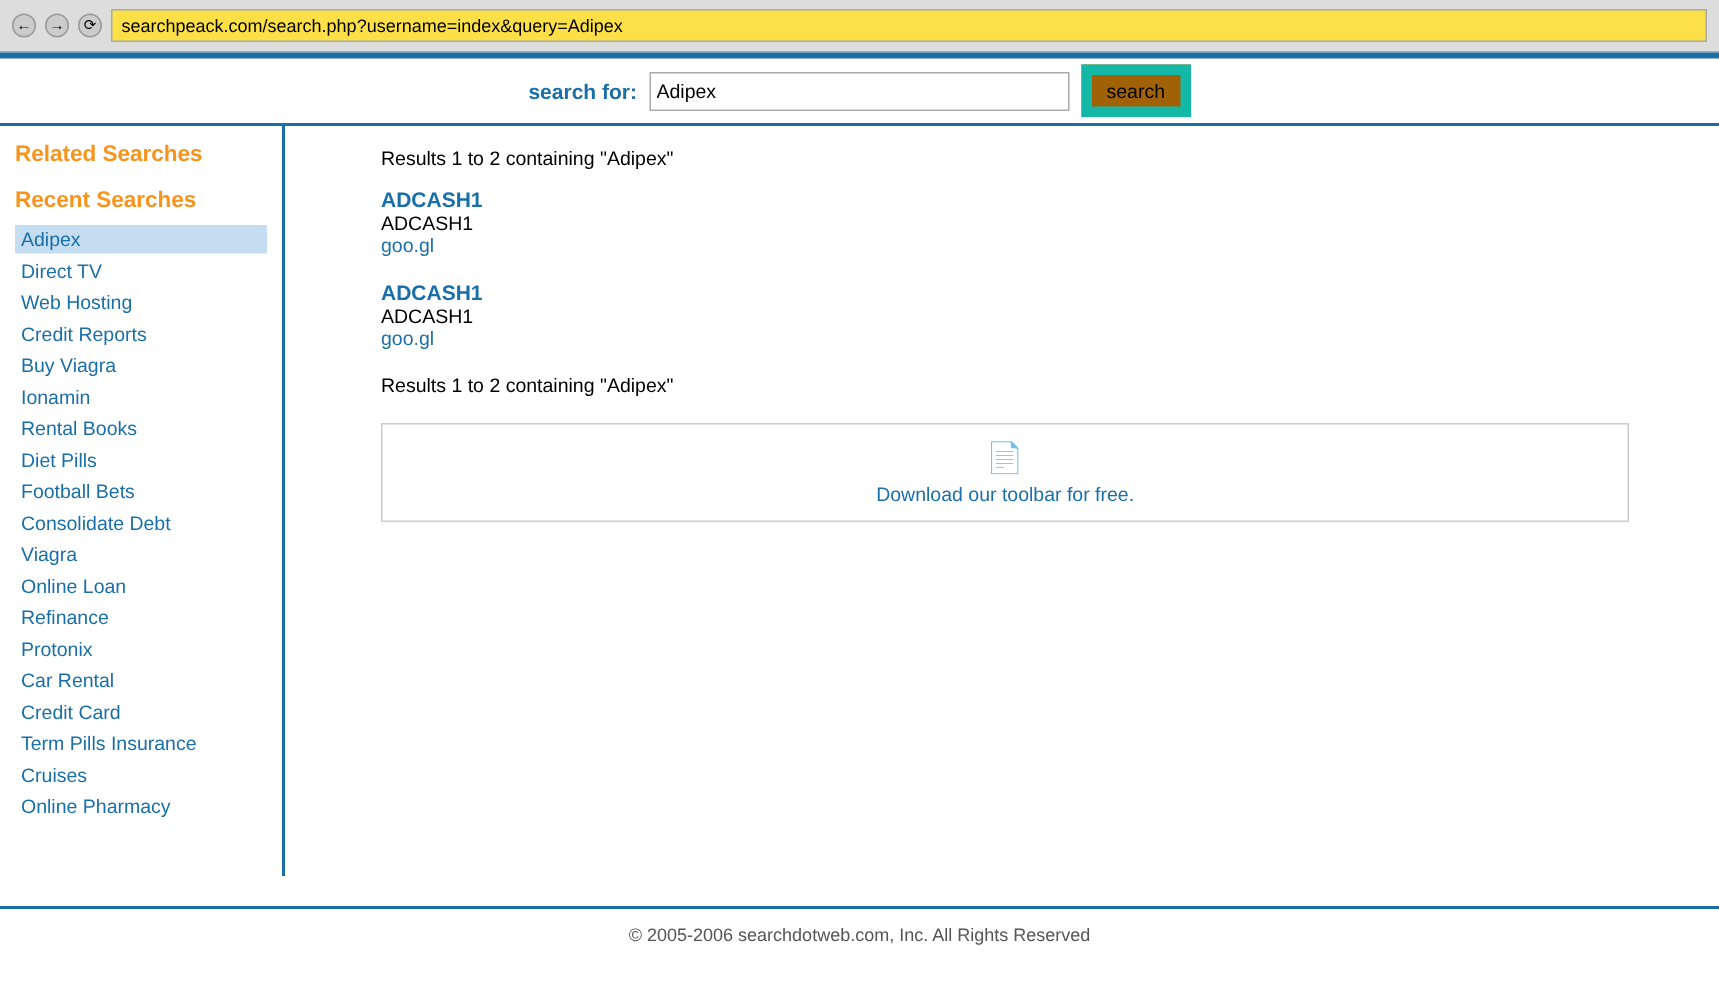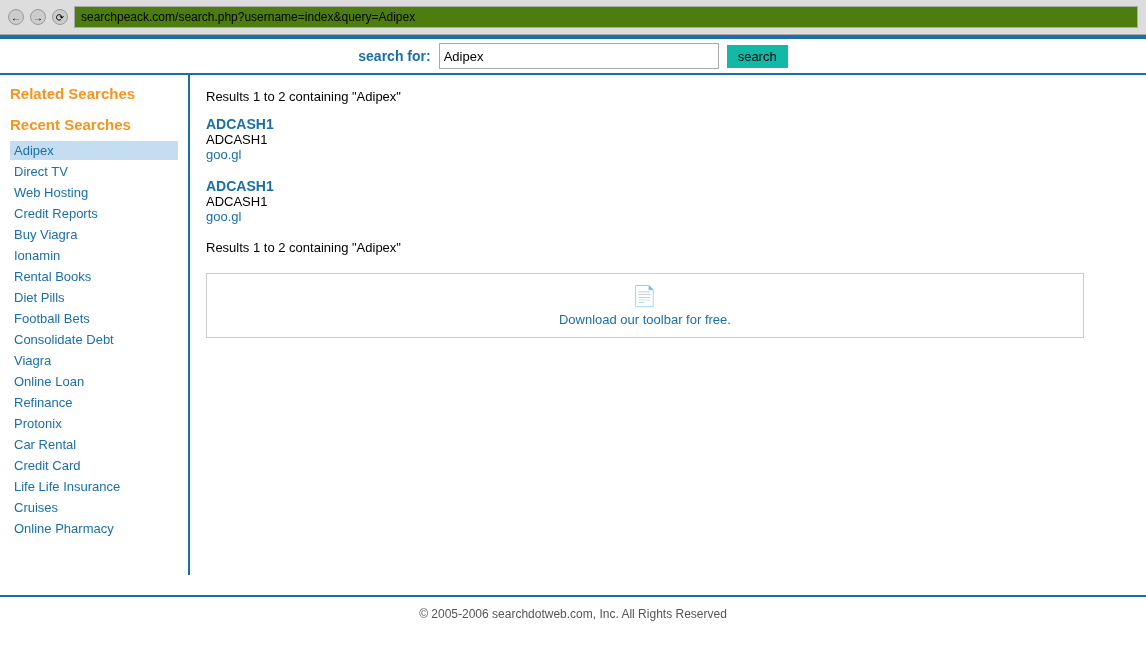--- a/index.html
+++ b/index.html
@@ -19,21 +19,21 @@
       border-radius: 50%;
       border: 1px solid #999;
       background: #ccc;
       cursor: pointer;
       display: inline-flex; align-items: center; justify-content: center;
       font-size: 10px;
     }
     .address-bar {
       flex: 1;
       border: 1px solid #aaa;
-      background: #4d7c0f;
+      background: #fde047;
       padding: 2px 6px;
       font-size: 12px;
       height: 22px;
     }
 
     
     .top-border {
       height: 4px;
       background: #1a6fa8;
     }
@@ -54,38 +54,39 @@
       font-size: 14px;
     }
     .search-input {
       width: 280px;
       height: 26px;
       border: 1px solid #aaa;
       padding: 2px 4px;
       font-size: 13px;
     }
     .search-button {
-      background: #14b8a6;
-      border: 1px solid #14b8a6;
+      background: #a16207;
+      border: 7px solid #14b8a6;
       padding: 3px 10px;
       cursor: pointer;
       font-size: 13px;
     }
 
     
     .blue-sep {
       border: none;
       border-top: 2px solid #1a6fa8;
       margin: 0;
     }
 
     
     .main-layout {
       display: flex;
       min-height: 500px;
+      gap: 48px;
     }
 
     
     .sidebar {
       width: 190px;
       min-width: 190px;
       border-right: 2px solid #1a6fa8;
       padding: 10px 10px;
     }
     .sidebar-title {
@@ -214,21 +215,21 @@
         <a href="#" class="sidebar-link">Rental Books</a>
         <a href="#" class="sidebar-link">Diet Pills</a>
         <a href="#" class="sidebar-link">Football Bets</a>
         <a href="#" class="sidebar-link">Consolidate Debt</a>
         <a href="#" class="sidebar-link">Viagra</a>
         <a href="#" class="sidebar-link">Online Loan</a>
         <a href="#" class="sidebar-link">Refinance</a>
         <a href="#" class="sidebar-link">Protonix</a>
         <a href="#" class="sidebar-link">Car Rental</a>
         <a href="#" class="sidebar-link">Credit Card</a>
-        <a href="#" class="sidebar-link">Life Life Insurance</a>
+        <a href="#" class="sidebar-link">Term Pills Insurance</a>
         <a href="#" class="sidebar-link">Cruises</a>
         <a href="#" class="sidebar-link">Online Pharmacy</a>
       </div>
   </div>
 
   <div class="content">
     <div class="results-count">Results 1 to 2 containing "Adipex"</div>
 
     <div id="results-list">
         <div class="result-item"><a href="#" class="result-title">ADCASH1</a><p class="result-desc">ADCASH1</p><a href="#" class="result-url">goo.gl</a></div>

